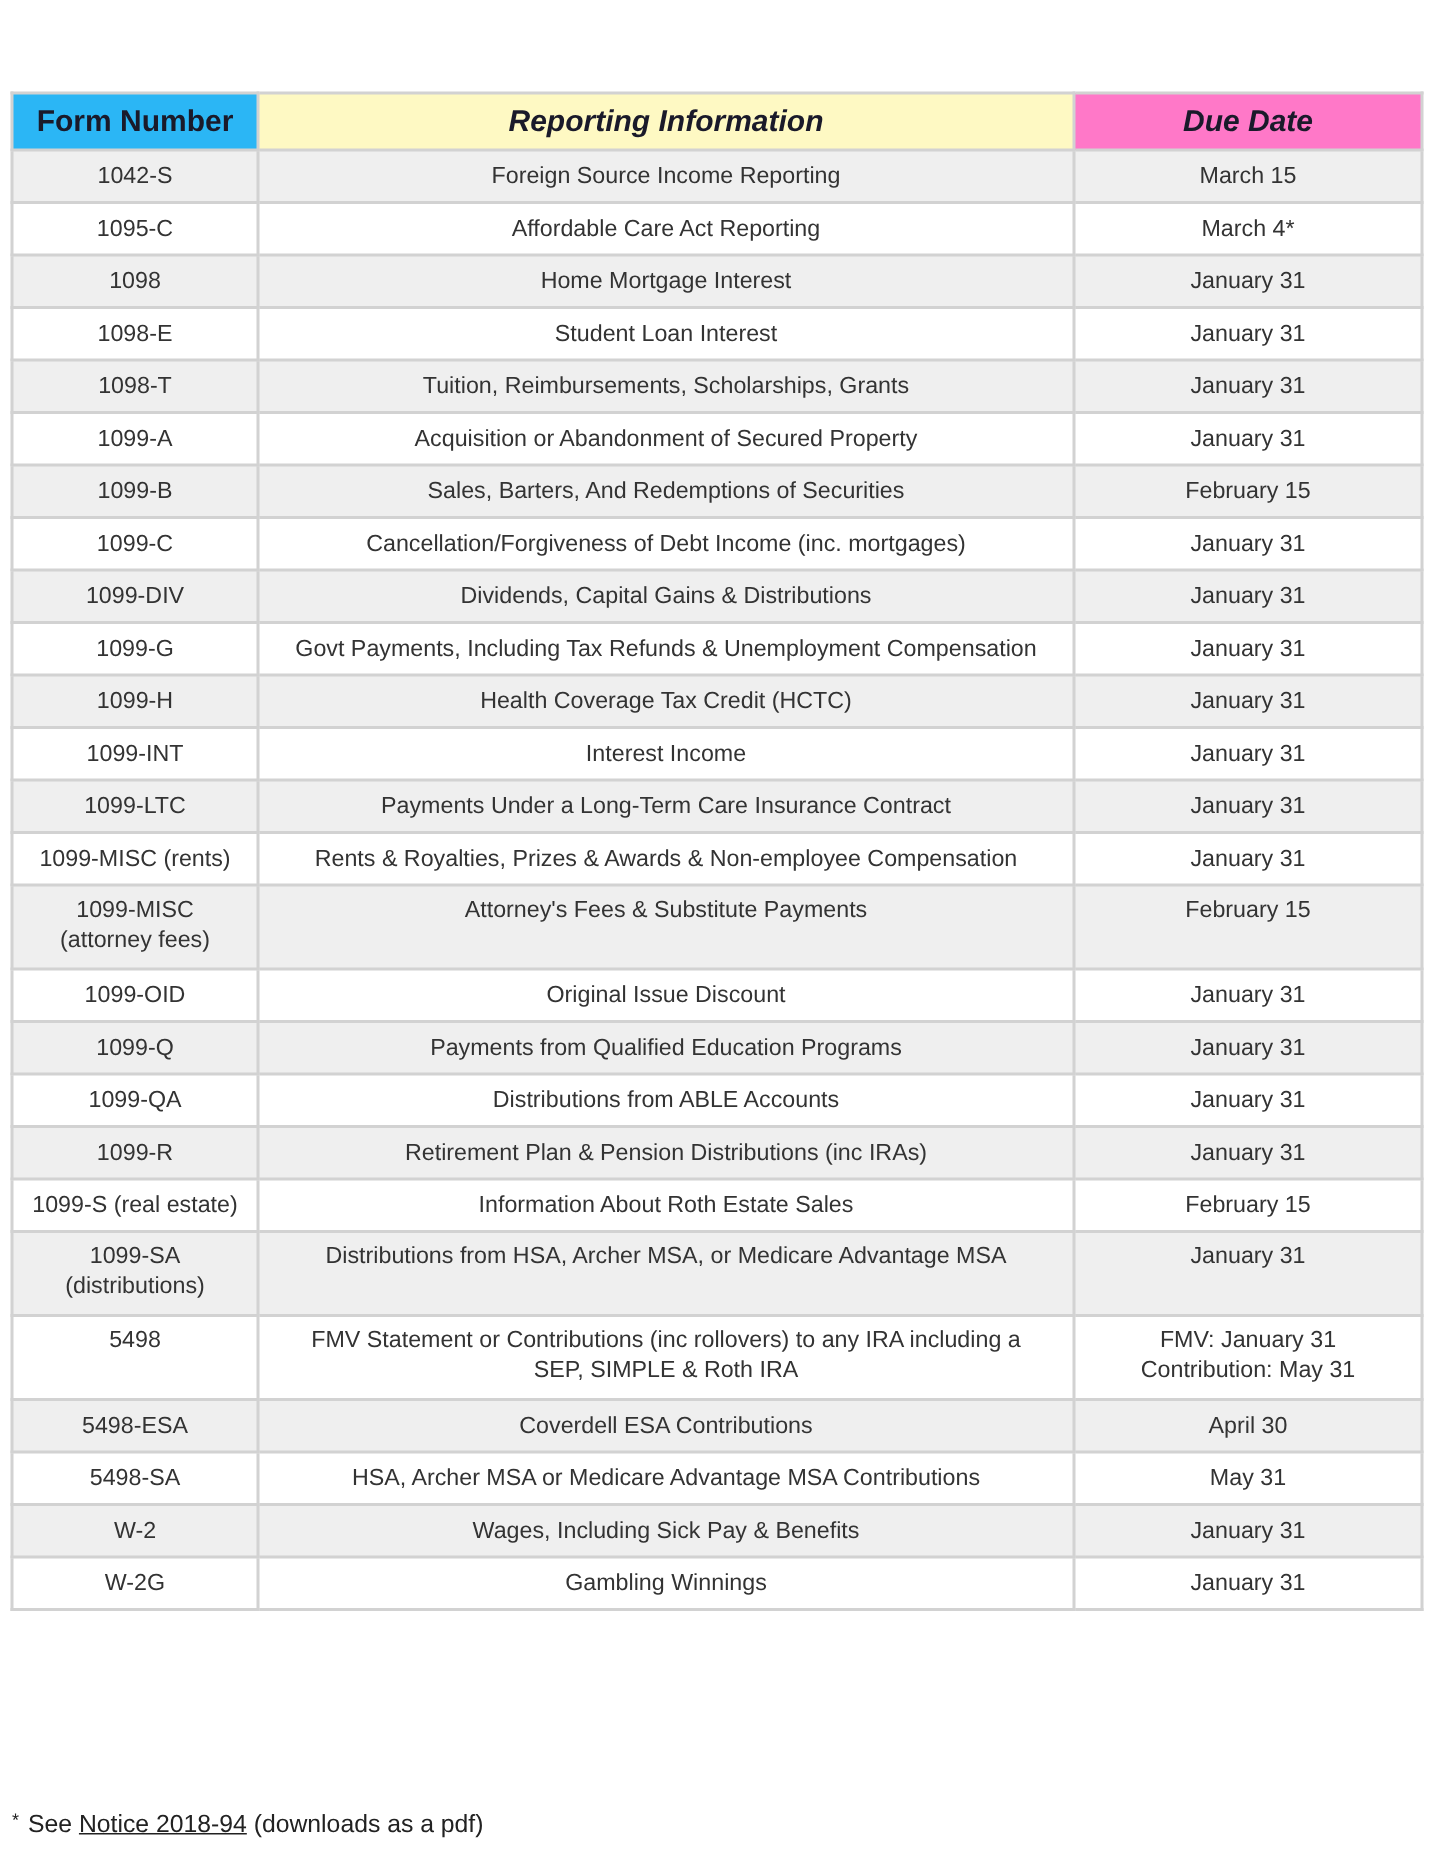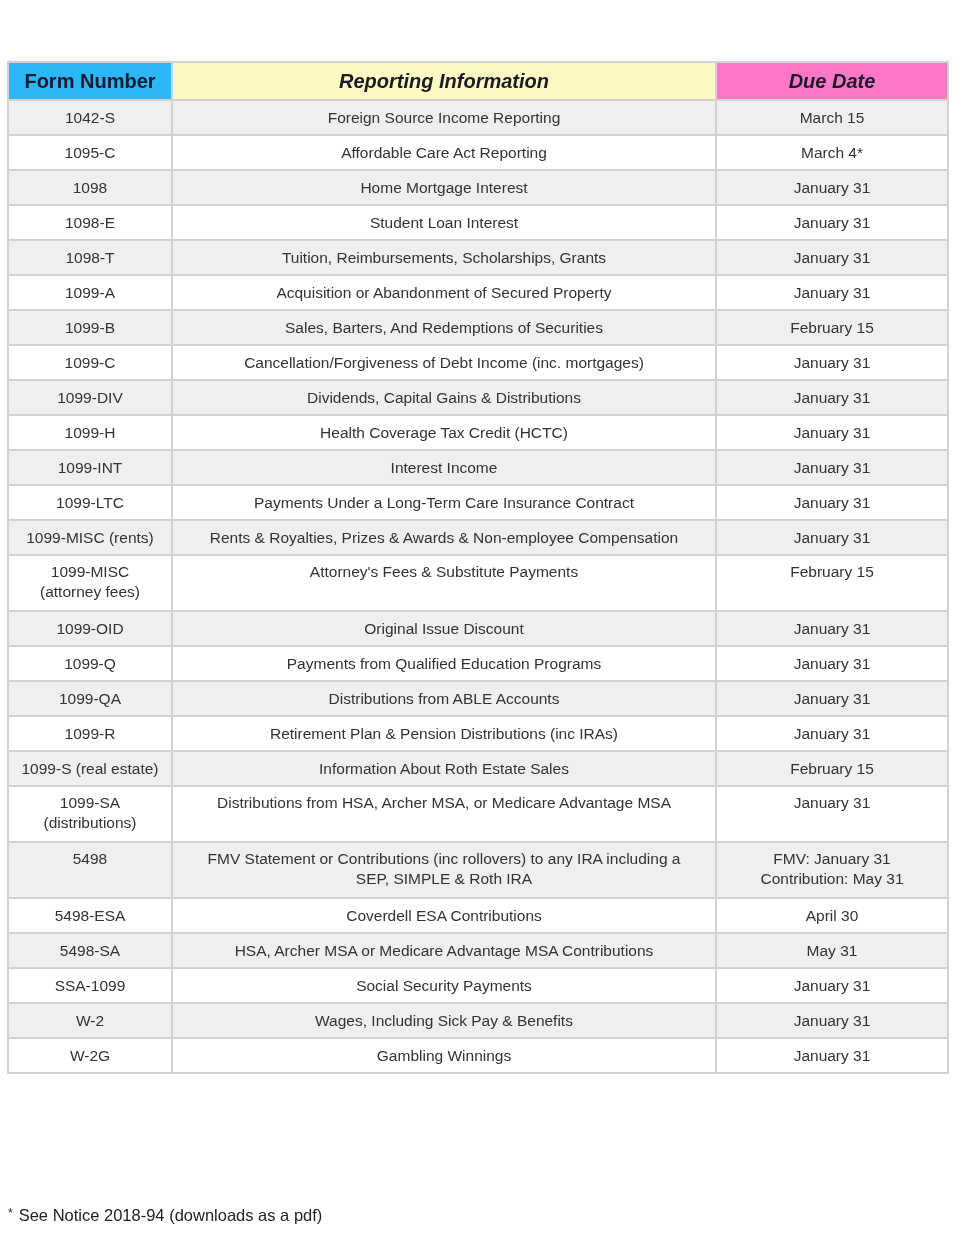--- a/index.html
+++ b/index.html
@@ -33,21 +33,21 @@
     th.col-due { width: 218px; }
     table.forms td { height: 33px; vertical-align: middle; }
     table.forms tr.multi td { height: 48px; vertical-align: top; padding-top: 6px; }
     table.forms tbody tr:nth-child(odd) td { background: #efefef; }
     table.forms tbody tr:nth-child(even) td { background: #ffffff; }
     .footnote {
       position: absolute; left: 8px; top: 1206px;
       font-size: 16.5px; color: #222;
     }
     .footnote .star { font-size: 12px; vertical-align: 4px; margin-right: 6px; }
-    .footnote a { color: #222; cursor: pointer; }
+    .footnote a { color: #222; text-decoration: underline; cursor: pointer; }
     .cell-line { display: block; }
   </style>
 </head>
 <body>
 
 <table class="forms">
   <thead>
     <tr>
       <th class="col-form" style="background: rgb(43, 182, 245);">Form Number</th>
       <th class="col-info" style="background: #fef9c3; font-style: italic;">Reporting Information</th>
@@ -149,20 +149,31 @@
         </td>
         <td>
           <span class="cell-line">Dividends, Capital Gains &amp; Distributions</span>
         </td>
         <td>
           <span class="cell-line">January 31</span>
         </td>
       </tr>
       <tr>
         <td>
+          <span class="cell-line">1099-G</span>
+        </td>
+        <td>
+          <span class="cell-line">Govt Payments, Including Tax Refunds &amp; Unemployment Compensation</span>
+        </td>
+        <td>
+          <span class="cell-line">January 31</span>
+        </td>
+      </tr>
+      <tr>
+        <td>
           <span class="cell-line">1099-H</span>
         </td>
         <td>
           <span class="cell-line">Health Coverage Tax Credit (HCTC)</span>
         </td>
         <td>
           <span class="cell-line">January 31</span>
         </td>
       </tr>
       <tr>
@@ -303,31 +314,20 @@
       </tr>
       <tr>
         <td>
           <span class="cell-line">5498-SA</span>
         </td>
         <td>
           <span class="cell-line">HSA, Archer MSA or Medicare Advantage MSA Contributions</span>
         </td>
         <td>
           <span class="cell-line">May 31</span>
-        </td>
-      </tr>
-      <tr>
-        <td>
-          <span class="cell-line">SSA-1099</span>
-        </td>
-        <td>
-          <span class="cell-line">Social Security Payments</span>
-        </td>
-        <td>
-          <span class="cell-line">January 31</span>
         </td>
       </tr>
       <tr>
         <td>
           <span class="cell-line">W-2</span>
         </td>
         <td>
           <span class="cell-line">Wages, Including Sick Pay &amp; Benefits</span>
         </td>
         <td>

